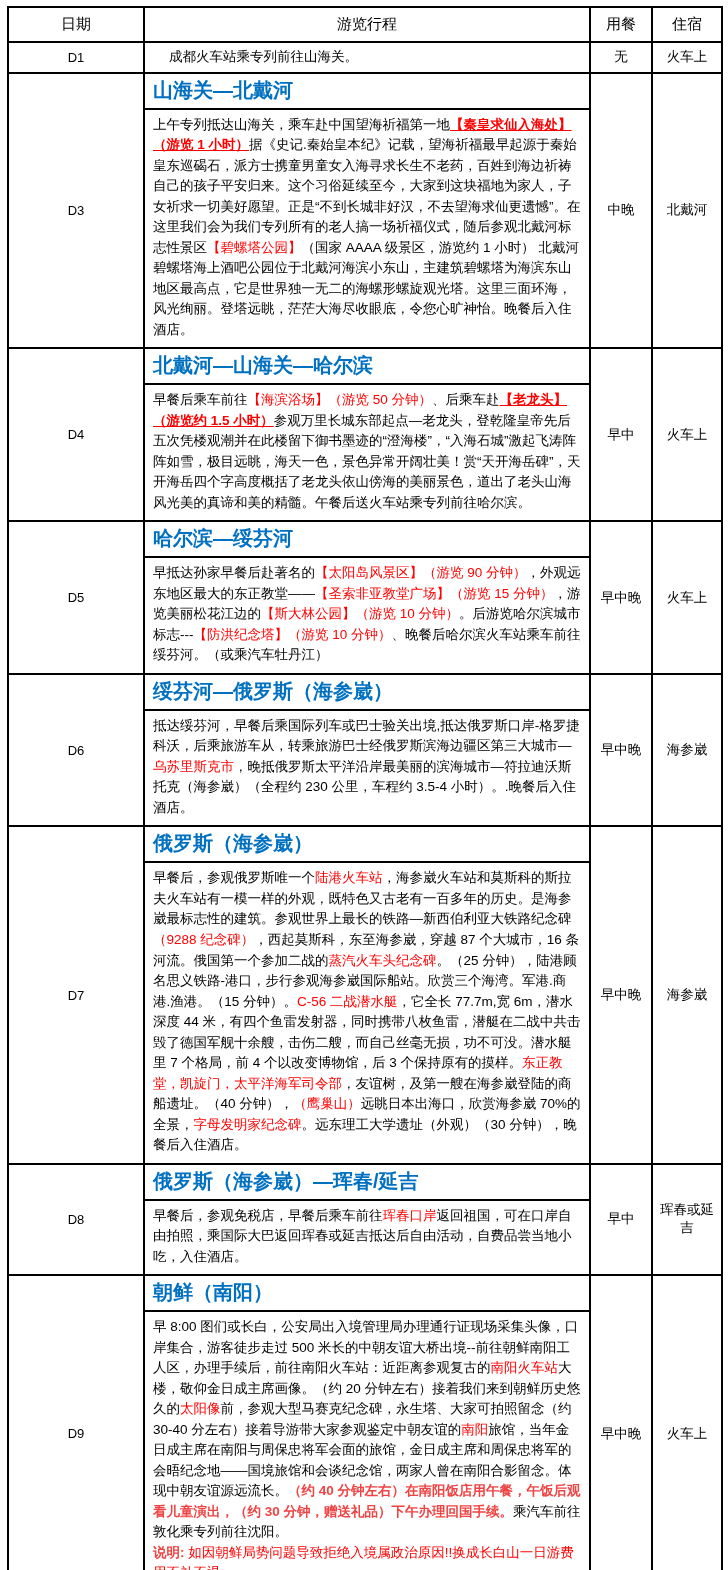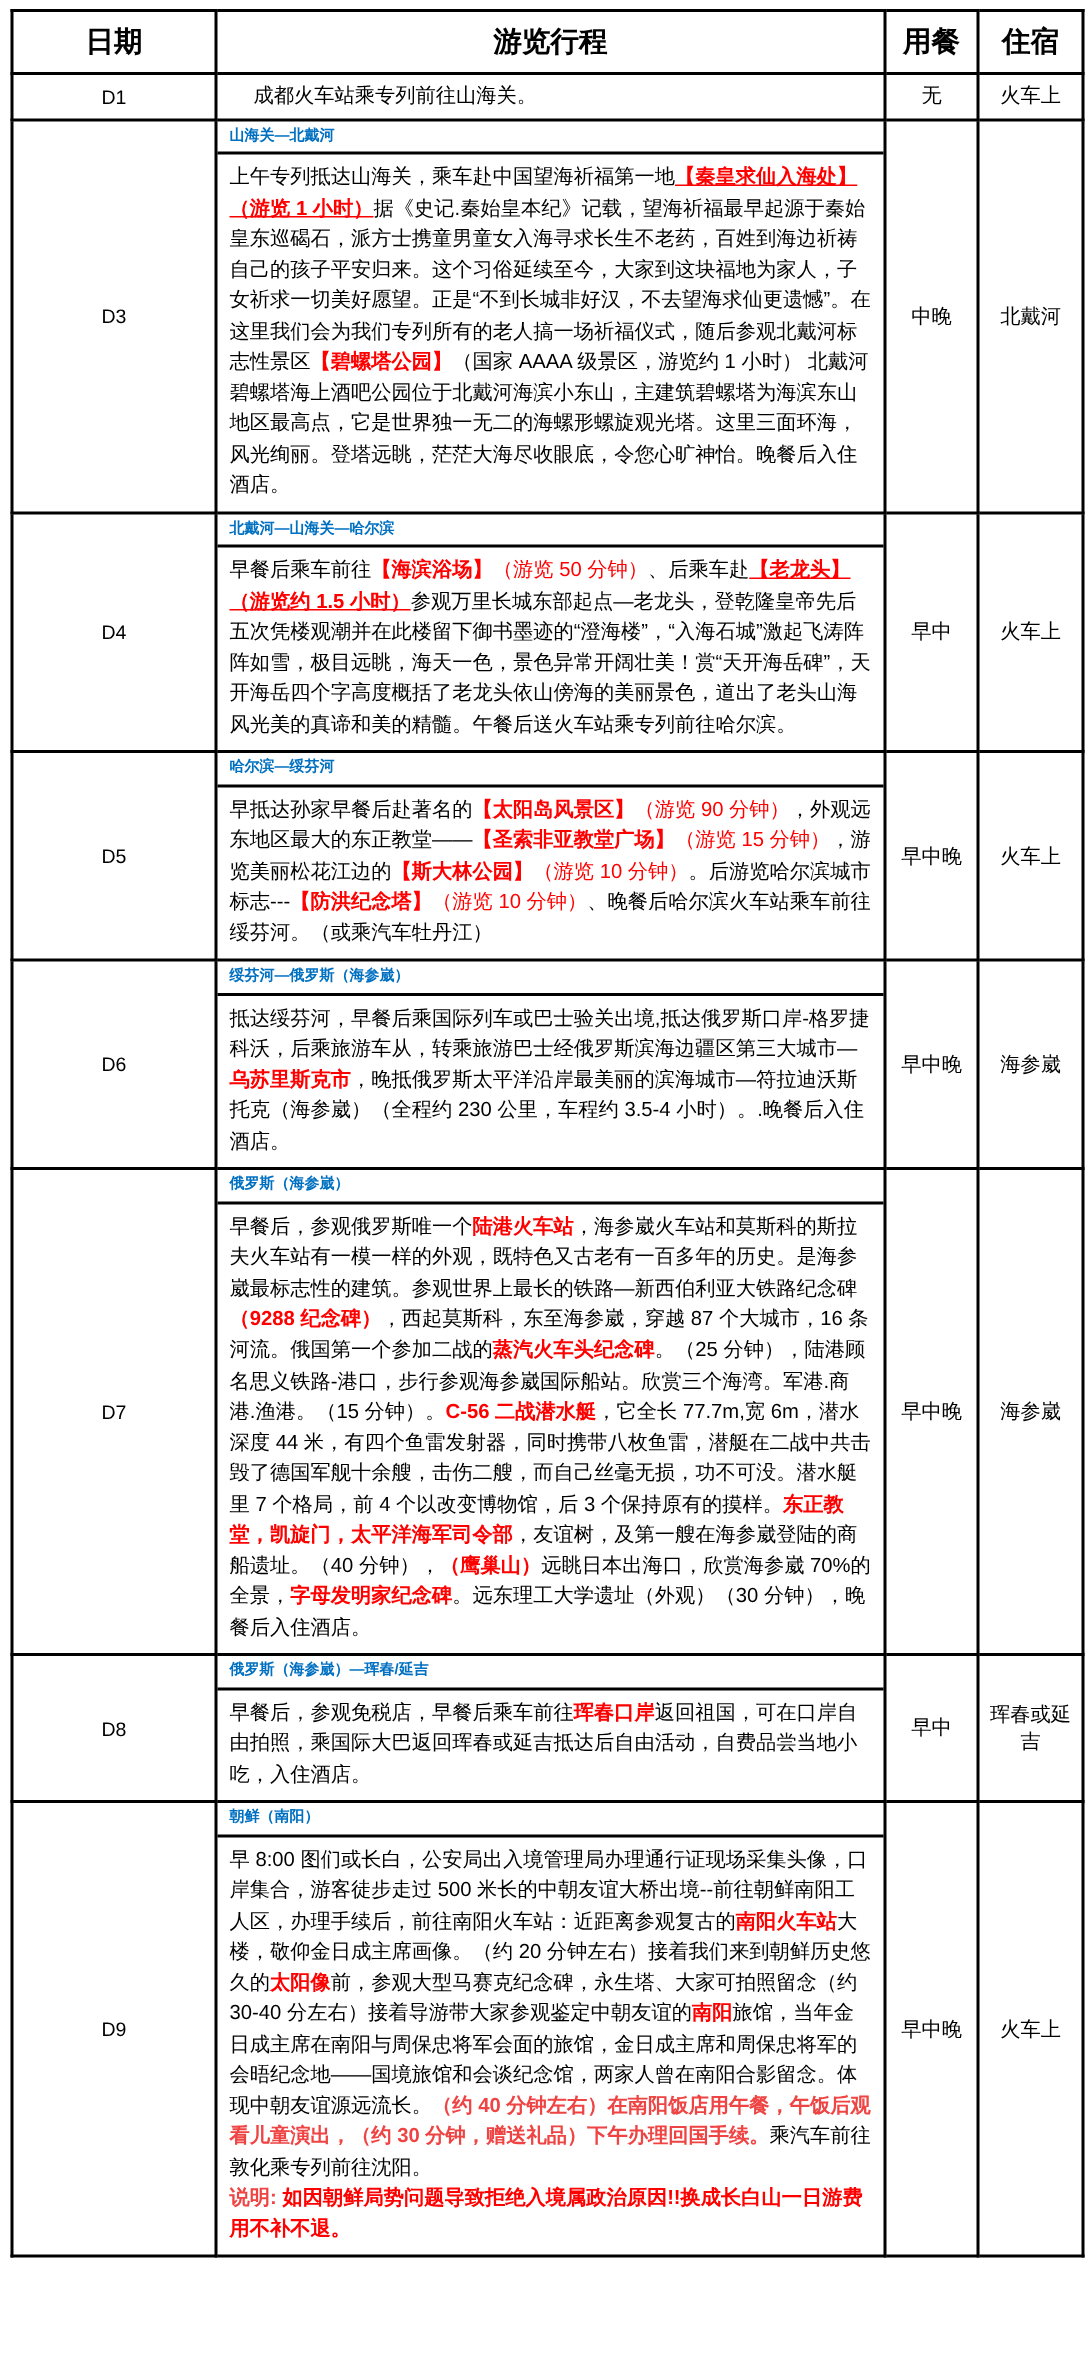--- a/index.html
+++ b/index.html
@@ -10,60 +10,60 @@
     width: 728px;
   }
   .wrap { padding: 6px 7px 8px 7px; }
   table.itin {
     border-collapse: collapse;
     table-layout: fixed;
     width: 714px;
   }
   table.itin th, table.itin td { border: 2px solid #000; }
   th.hdr {
-    font-size: 19px;
-    font-weight: bold;
+    font-size: 15px;
+    font-weight: normal;
     text-align: center;
     padding: 7px 2px;
   }
   td.c-date {
     text-align: center;
     vertical-align: middle;
     font-size: 13px;
     font-family: Liberation Sans, sans-serif;
   }
   td.c-itin {
     vertical-align: top;
     padding: 0;
     font-size: 13.5px;
   }
   .day-title {
     color: var(--title-blue, #0070c0);
     font-weight: bold;
-    font-size: 10px;
+    font-size: 20px;
     padding: 3px 8px 4px 8px;
     border-bottom: 2px solid #000;
     line-height: 1.35;
   }
   .day-content {
     padding: 5px 8px 7px 8px;
     line-height: 1.52;
     text-align: left;
     word-break: break-all;
   }
   .only-content { padding: 4px 24px; }
   td.c-meals, td.c-stay {
     text-align: center;
     vertical-align: middle;
     font-size: 13.5px;
     padding: 2px;
   }
   .seg-n  { color: #000; }
   .seg-r  { color: var(--hl-red, #ff0000); }
-  .seg-rb { color: var(--hl-red, #ff0000); font-weight: bold; }
+  .seg-rb { color: var(--hl-red, #ff0000); font-weight: normal; }
   .seg-rbu{ color: var(--hl-red, #ff0000); font-weight: bold; text-decoration: underline; }
   .seg-bb { color: #ef4444; font-weight: bold; }
 </style>
 </head>
 <body>
 
 <div class="wrap">
   <table class="itin">
     <colgroup>
       <col style="width:136px">

